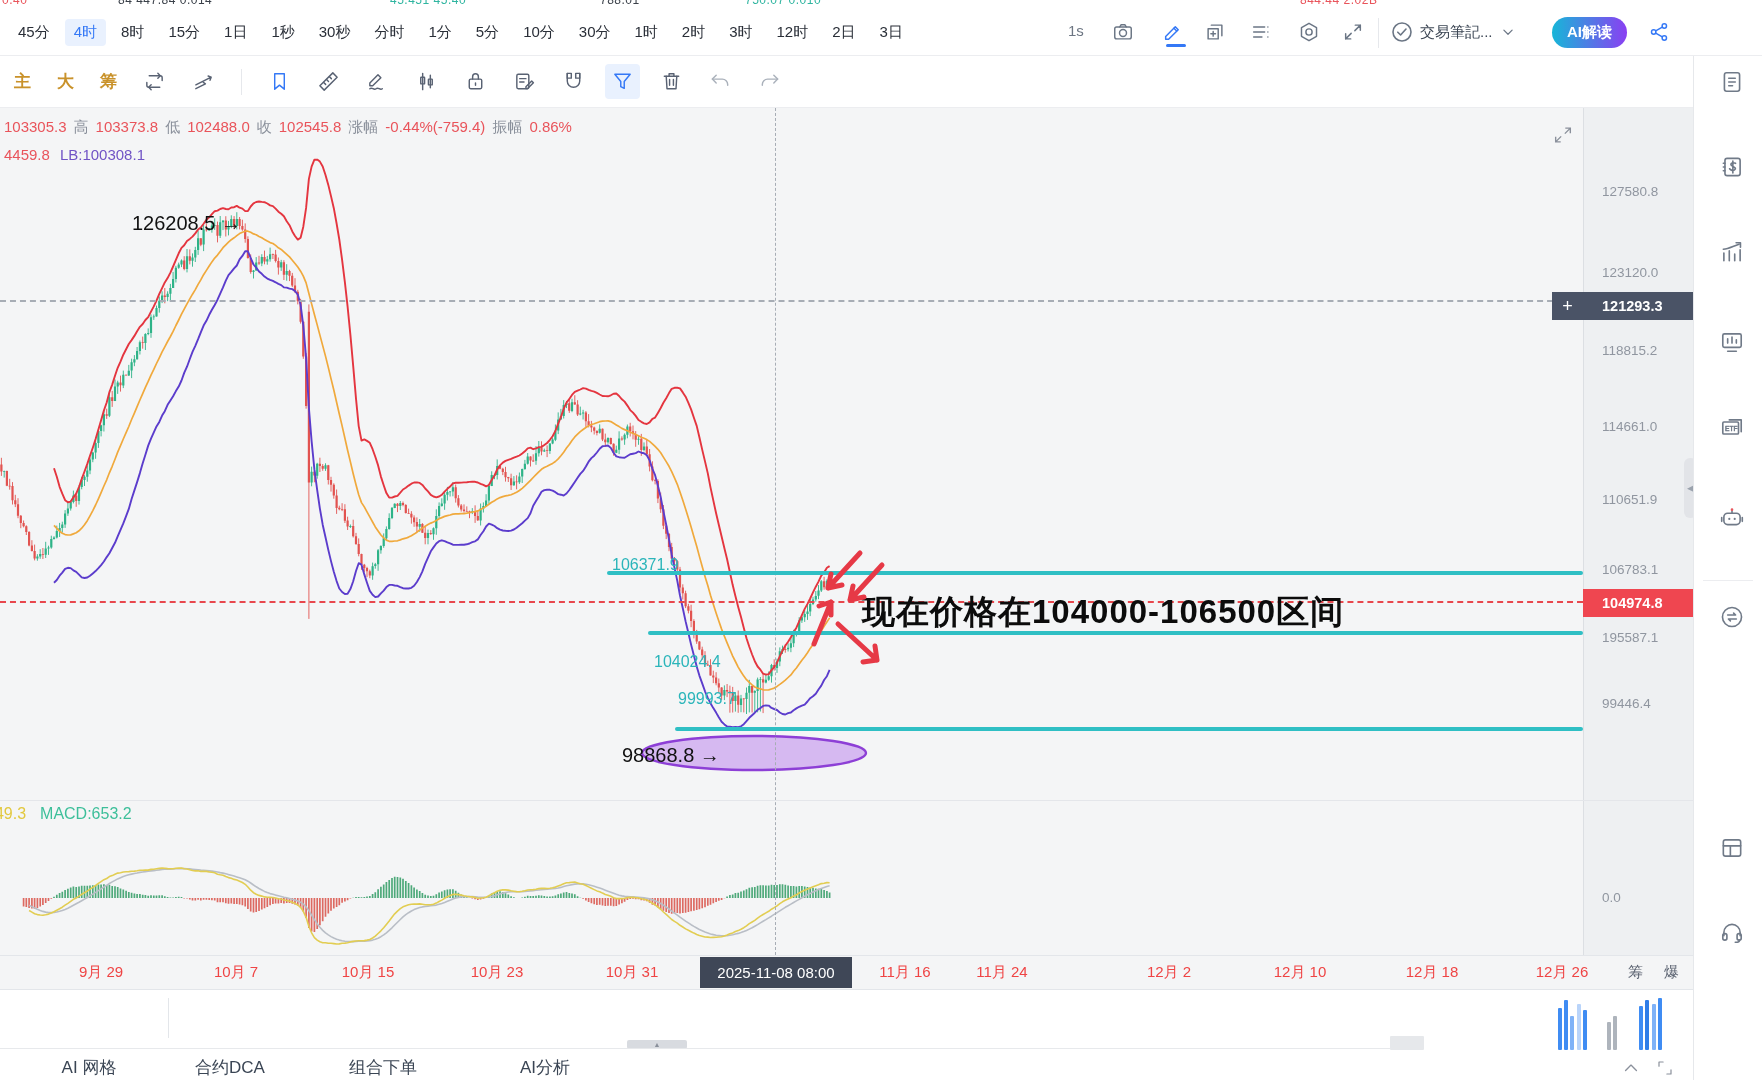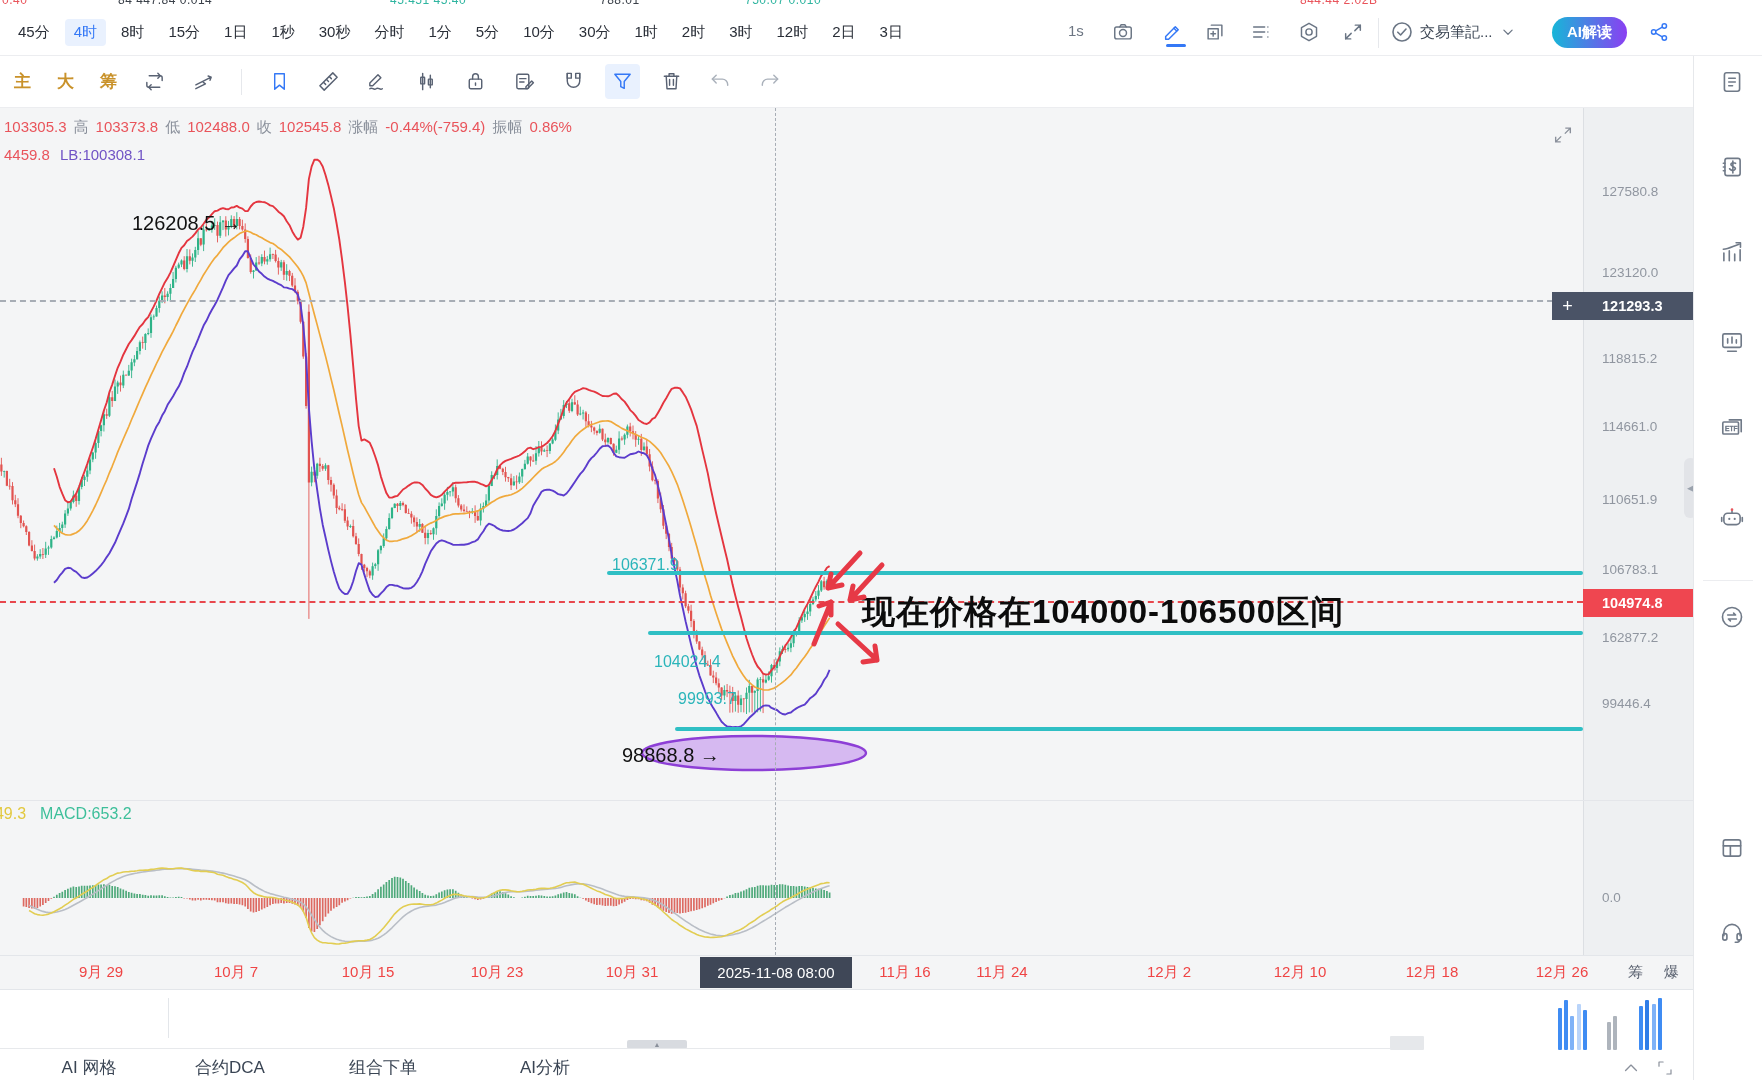--- a/index.html
+++ b/index.html
@@ -261,25 +261,25 @@
       <path d="M40 76 L79 112 M79 112 l-14 2 M79 112 l-2 -14"></path>
     </g>
   </svg>
 
   <div id="expand-mini" class="abs"><svg viewBox="0 0 24 24">
         <path d="M14.5 4.5H20V10M9.5 19.5H4V14M20 4.5l-6 6M4 19.5l6-6"></path>
       </svg></div>
   <div id="yticks">
       <div class="abs ytick" style="top: 184px;">127580.8</div>
       <div class="abs ytick" style="top: 265.105px;">123120.0</div>
-      <div class="abs ytick" style="top: 343.375px; margin-top: 8px;">118815.2</div>
+      <div class="abs ytick" style="top: 343.375px;">118815.2</div>
       <div class="abs ytick" style="top: 418.905px;">114661.0</div>
       <div class="abs ytick" style="top: 491.798px;">110651.9</div>
       <div class="abs ytick" style="top: 562.14px;">106783.1</div>
-      <div class="abs ytick" style="top: 630.024px;">162877.2</div>
+      <div class="abs ytick" style="top: 630.024px;">195587.1</div>
       <div class="abs ytick" style="top: 695.535px;">99446.4</div>
     </div>
   <div id="plus-btn" class="abs">+</div>
   <div id="level-badge" class="badge">121293.3</div>
   <div id="price-badge" class="badge">104974.8</div>
   <div id="collapse-pill" class="abs">◀</div>
 
   <div id="macd-divider" class="abs"></div>
   <div id="macd-legend" class="abs">
     <span style="color:#e2c83e">849.3</span>

